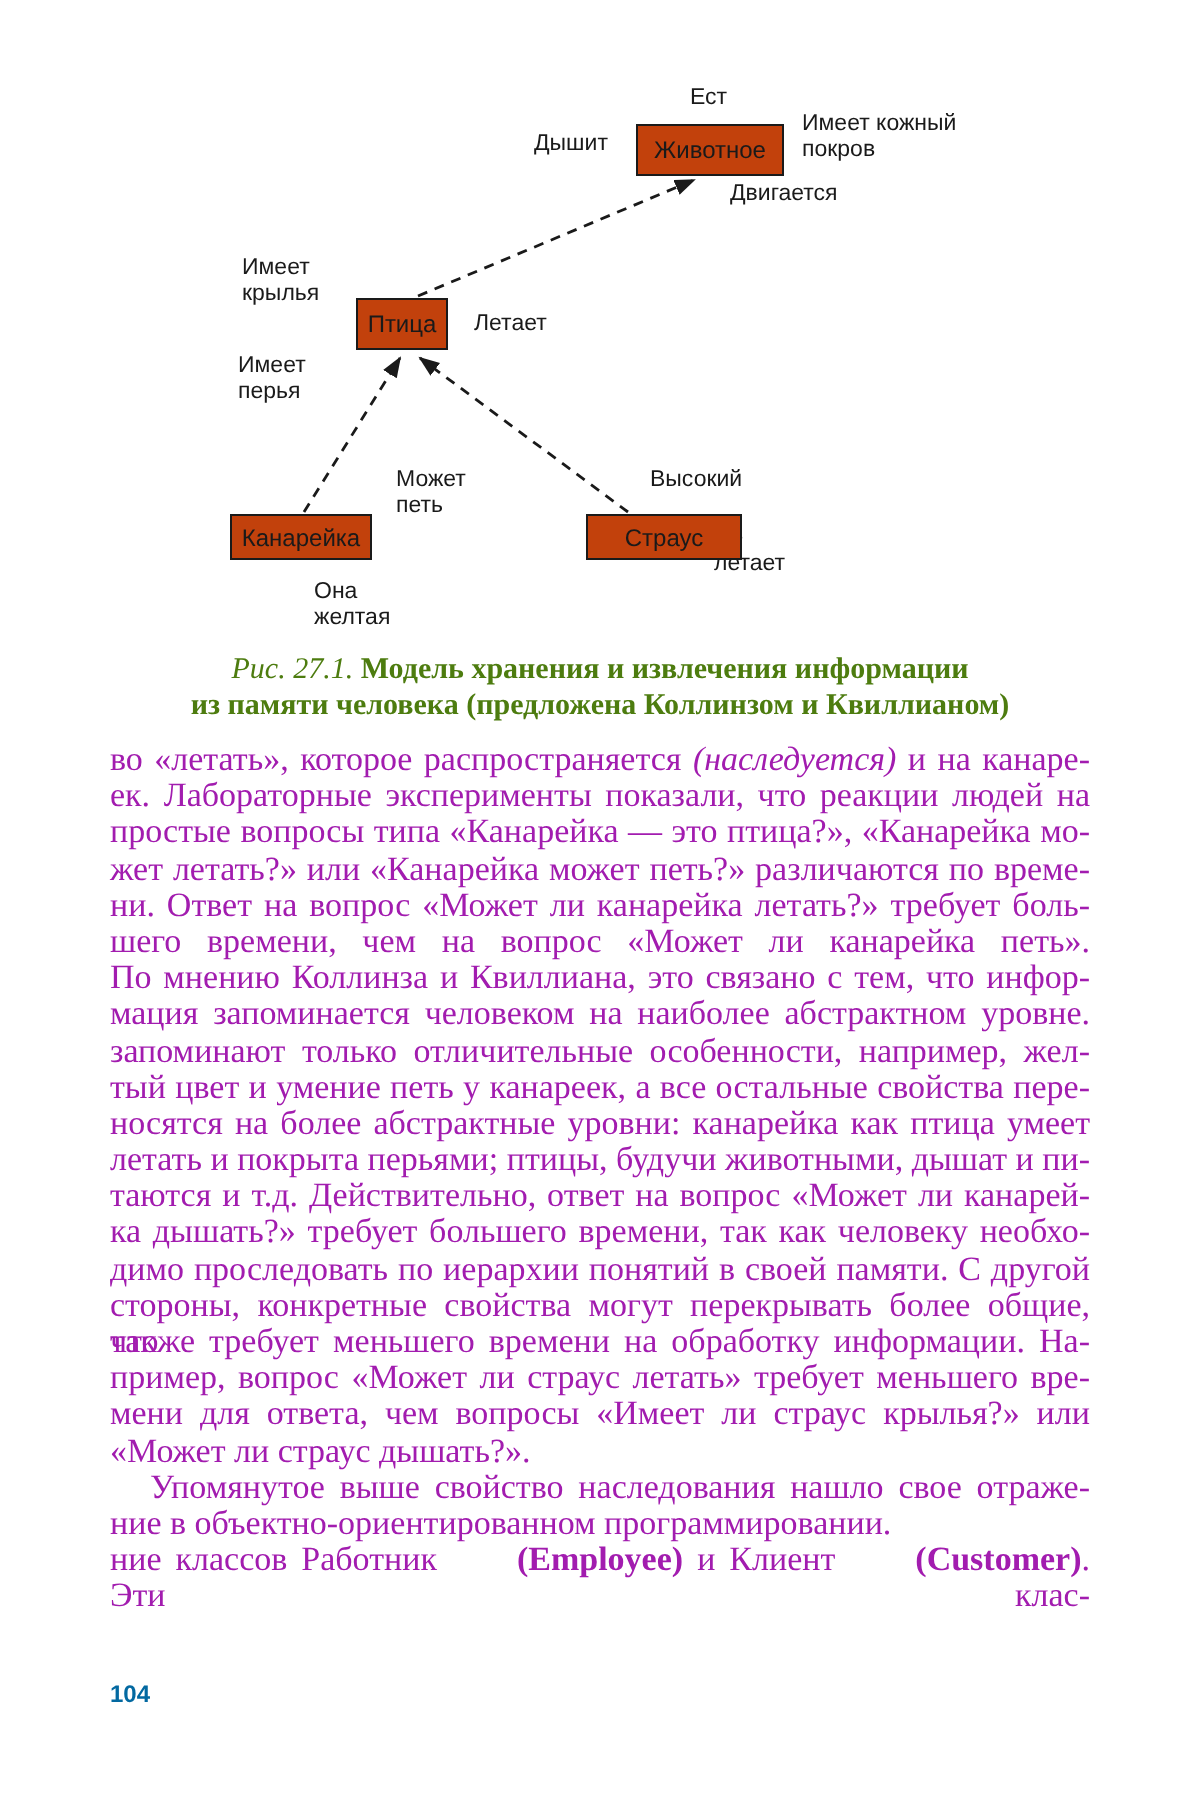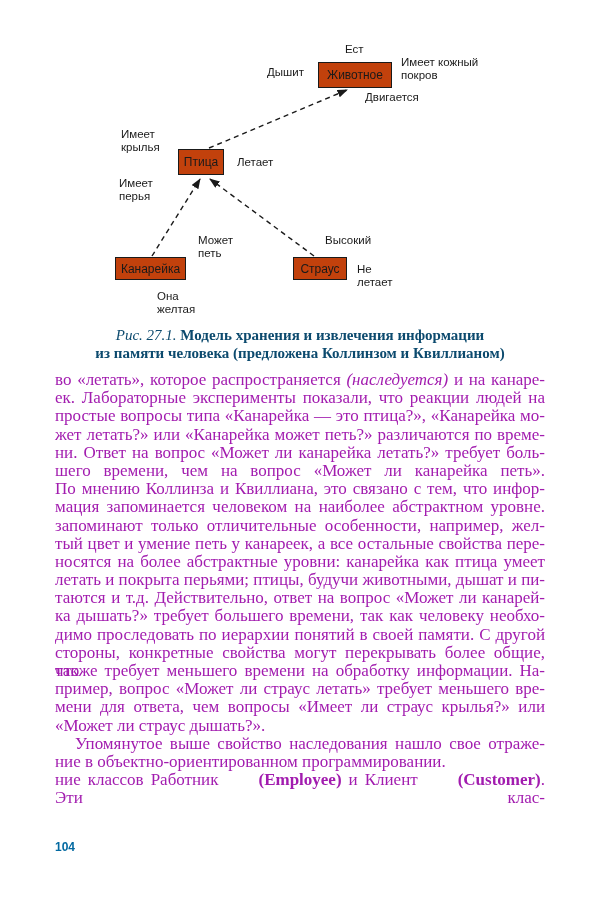--- a/index.html
+++ b/index.html
@@ -32,21 +32,21 @@
     font-size: 11.5px; line-height: 13px; color: #1a1a1a;
     white-space: nowrap;
     z-index: 1;
   }
 
   
   .caption {
     position: absolute; left: 55px; top: 327px; width: 490px;
     text-align: center;
     font-size: 15px; line-height: 17.5px;
-    color: #0c4a6e;
+    color: #4d7c0f;
   }
   .cap-it { font-style: italic; font-weight: normal; }
   .cap-bd { font-weight: bold; }
 
   
   .body-text {
     position: absolute; left: 55px; top: 371px; width: 490px;
     font-size: 17px;
     color: #a21caf;
   }
@@ -80,21 +80,21 @@
         </marker>
       </defs>
     <line x1="209" y1="148" x2="347" y2="90" stroke="#1a1a1a" stroke-width="1.4" stroke-dasharray="5,4" marker-end="url(#arrowhead)"></line>
         <line x1="152" y1="256" x2="200" y2="179" stroke="#1a1a1a" stroke-width="1.4" stroke-dasharray="5,4" marker-end="url(#arrowhead)"></line>
         <line x1="314" y1="256" x2="210" y2="179" stroke="#1a1a1a" stroke-width="1.4" stroke-dasharray="5,4" marker-end="url(#arrowhead)"></line>
       </svg>
     <div id="fig-labels">
         <div class="fnode" style="left: 318px; top: 62px; width: 74px; height: 26px;">Животное</div>
         <div class="fnode" style="left: 178px; top: 149px; width: 46px; height: 26px;">Птица</div>
         <div class="fnode" style="left: 115px; top: 257px; width: 71px; height: 23px;">Канарейка</div>
-        <div class="fnode" style="left: 293px; top: 257px; width: 54px; height: 23px;">Страус</div>
+        <div class="fnode" style="left: 293px; top: 257px; width: 78px; height: 23px;">Страус</div>
         <div class="flabel" style="left: 345px; top: 43px;">
           <div>Ест</div>
         </div>
         <div class="flabel" style="left: 267px; top: 66px;">
           <div>Дышит</div>
         </div>
         <div class="flabel" style="left: 401px; top: 56px;">
           <div>Имеет кожный</div>
           <div>покров</div>
         </div>

